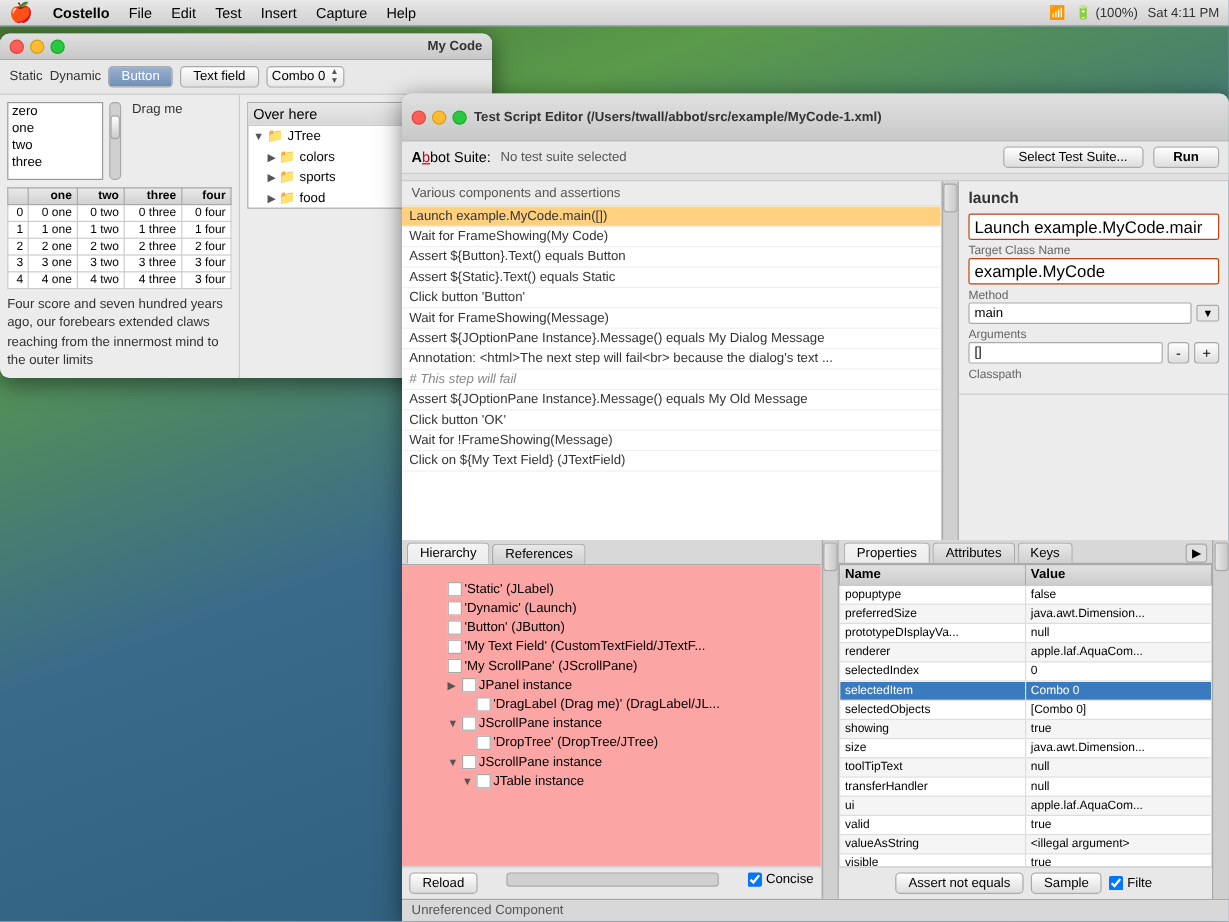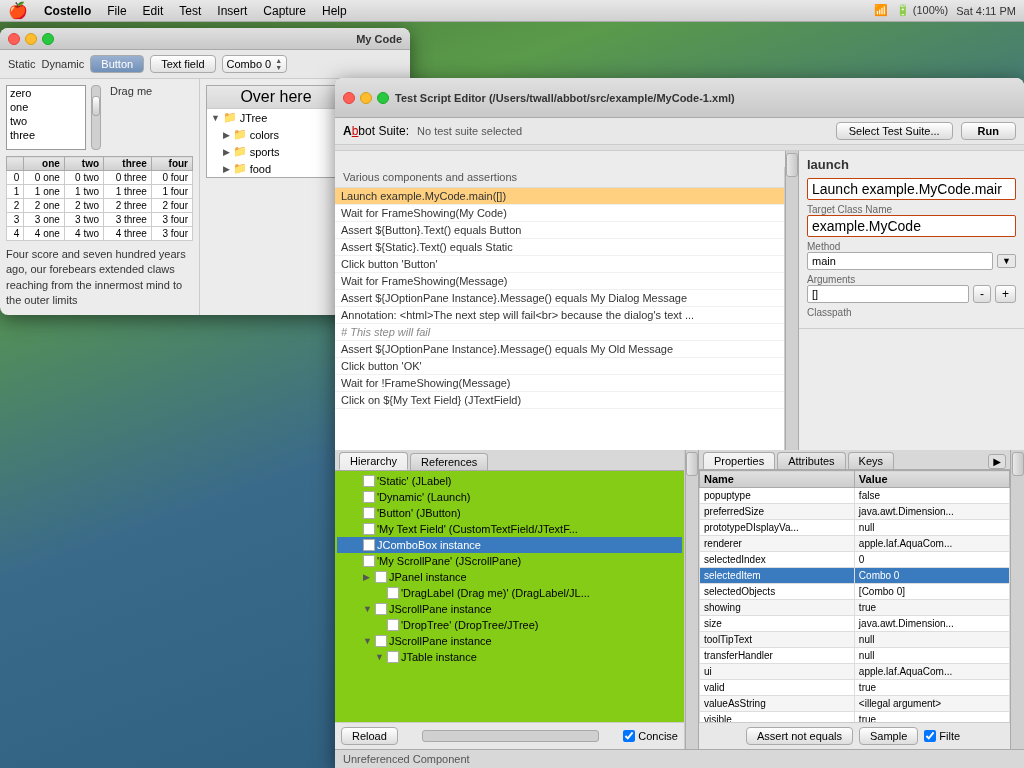--- a/index.html
+++ b/index.html
@@ -47,41 +47,41 @@
     .scroll-track { flex: 1; width: 10px; background: #d0d0d0; border: 1px solid #aaa; border-radius: 4px; position: relative; }
     .scroll-handle { width: 8px; height: 20px; background: linear-gradient(to bottom, #fff, #ccc); border: 1px solid #aaa; border-radius: 3px; position: absolute; top: 10px; left: 0; }
 
     
     .data-table { border-collapse: collapse; width: 100%; margin-bottom: 6px; border: 1px solid #999; }
     .data-table th { background: linear-gradient(to bottom, #e8e8e8, #d0d0d0); border: 1px solid #aaa; padding: 1px 4px; font-size: 10px; text-align: right; }
     .data-table td { border: 1px solid #ccc; padding: 1px 4px; font-size: 10px; text-align: right; background: white; }
 
     
     .over-here { background: white; border: 1px solid #aaa; width: 140px; }
-    .over-here-header { background: linear-gradient(to bottom, #e8e8e8, #d8d8d8); padding: 2px 4px; font-size: 16px; border-bottom: 1px solid #ccc; text-align: center; }
+    .over-here-header { background: linear-gradient(to bottom, #e8e8e8, #d8d8d8); padding: 2px 4px; font-size: 12px; border-bottom: 1px solid #ccc; }
     .tree-item { display: flex; align-items: center; padding: 2px 4px; gap: 3px; font-size: 11px; cursor: default; }
     .tree-folder { color: #c8a020; }
     .tree-chevron { font-size: 9px; color: #555; }
     .text-block { font-size: 11px; color: #333; line-height: 1.4; margin-top: 4px; }
 
     
     .tse-window { position: absolute; top: 78px; left: 335px; right: 0; bottom: 0; background: #ececec; border-radius: 8px 8px 0 0; box-shadow: 0 4px 20px rgba(0,0,0,0.5); overflow: hidden; display: flex; flex-direction: column; }
     .tse-titlebar { background: linear-gradient(to bottom, #e0e0e0, #c8c8c8); height: 40px; display: flex; align-items: center; padding: 0 8px; border-bottom: 1px solid #aaa; gap: 6px; }
     .tse-title { font-size: 11px; color: #333; font-weight: 600; }
 
     
     .tse-toolbar { background: #e8e8e8; padding: 4px 8px; display: flex; align-items: center; gap: 8px; border-bottom: 1px solid #ccc; }
     .tse-suite-label { font-size: 12px; }
     .suite-status { font-size: 11px; color: #555; flex: 1; }
     .tse-btn { background: linear-gradient(to bottom, #ffffff, #ddd); border: 1px solid #aaa; border-radius: 4px; padding: 2px 12px; font-size: 11px; cursor: pointer; }
     .run-btn { background: linear-gradient(to bottom, #ffffff, #ddd); border: 1px solid #aaa; border-radius: 4px; padding: 2px 16px; font-size: 11px; cursor: pointer; font-weight: 600; }
 
     
     .tse-main { flex: 1; display: flex; overflow: hidden; }
-    .tse-left { width: 450px; display: flex; flex-direction: column; border-right: 1px solid #ccc; margin-top: 16px; }
+    .tse-left { width: 450px; display: flex; flex-direction: column; border-right: 1px solid #ccc; }
     .tse-right { flex: 1; display: flex; flex-direction: column; }
 
     
     .steps-header { padding: 4px 8px; font-size: 11px; color: #555; border-bottom: 1px solid #ddd; }
     .steps-list { flex: 1; overflow-y: auto; background: white; }
     .step-item { padding: 2px 6px; font-size: 11px; cursor: default; border-bottom: 1px solid #f0f0f0; color: #333; }
     .step-item.selected { background: #ffd080; }
     .step-item.comment { color: #888; font-style: italic; }
 
     
@@ -105,38 +105,38 @@
     .tab-bar { display: flex; align-items: flex-end; background: #d8d8d8; padding: 2px 4px 0; gap: 2px; border-bottom: 1px solid #aaa; }
     .tab { background: linear-gradient(to bottom, #e8e8e8, #d0d0d0); border: 1px solid #aaa; border-bottom: none; border-radius: 4px 4px 0 0; padding: 2px 10px; font-size: 11px; cursor: pointer; }
     .tab.active { background: linear-gradient(to bottom, #f5f5f5, #ececec); border-bottom: 1px solid #ececec; }
 
     .prop-tab-bar { display: flex; align-items: flex-end; background: #d8d8d8; padding: 2px 4px 0; gap: 2px; border-bottom: 1px solid #aaa; }
     .prop-tab { background: linear-gradient(to bottom, #e8e8e8, #d0d0d0); border: 1px solid #aaa; border-bottom: none; border-radius: 4px 4px 0 0; padding: 2px 10px; font-size: 11px; cursor: pointer; }
     .prop-tab.active { background: linear-gradient(to bottom, #f5f5f5, #ececec); }
     .prop-tab-arrow { margin-left: auto; background: #e0e0e0; border: 1px solid #aaa; border-radius: 3px; padding: 1px 4px; cursor: pointer; font-size: 10px; }
 
     
-    .hier-tree { flex: 1; overflow-y: auto; background: #84cc16; padding: 2px; }
+    .hier-tree { flex: 1; overflow-y: auto; background: #fca5a5; padding: 12px; }
     .hier-item { display: flex; align-items: center; padding: 2px 2px; font-size: 11px; gap: 2px; cursor: default; }
     .hier-item.selected { background: #3a7abf; color: white; }
     .hier-expand { width: 10px; font-size: 9px; color: #555; flex-shrink: 0; }
     .hier-checkbox { width: 12px; height: 12px; border: 1px solid #aaa; background: white; flex-shrink: 0; display: inline-block; }
     .hier-label { font-size: 11px; }
 
     
     .props-table { flex: 1; overflow-y: auto; background: white; }
     .props-table table { width: 100%; border-collapse: collapse; }
     .props-table th { background: linear-gradient(to bottom, #e0e0e0, #ccc); border: 1px solid #aaa; padding: 2px 4px; font-size: 11px; text-align: left; position: sticky; top: 0; }
     .props-table td { border: 1px solid #ddd; padding: 2px 4px; font-size: 10px; overflow: hidden; white-space: nowrap; }
     .props-table tr.selected td { background: #3a7abf; color: white; }
     .props-table tr:nth-child(even) td { background: #f5f5f5; }
     .props-table tr.selected:nth-child(even) td { background: #3a7abf; }
 
     
-    .hier-bottom { background: #e8e8e8; border-top: 1px solid #ccc; padding: 4px 6px; display: flex; align-items: center; gap: 24px; }
+    .hier-bottom { background: #e8e8e8; border-top: 1px solid #ccc; padding: 4px 6px; display: flex; align-items: flex-start; gap: 24px; }
     .scroll-bar-h { height: 12px; background: #d0d0d0; border: 1px solid #aaa; border-radius: 3px; flex: 1; }
     .concise-check { display: flex; align-items: center; gap: 3px; font-size: 11px; }
     .reload-btn { background: linear-gradient(to bottom, #fff, #ddd); border: 1px solid #aaa; border-radius: 4px; padding: 2px 10px; font-size: 11px; cursor: pointer; }
 
     .props-bottom { background: #e8e8e8; border-top: 1px solid #ccc; padding: 4px 6px; display: flex; align-items: center; gap: 6px; }
     .assert-btn { background: linear-gradient(to bottom, #fff, #ddd); border: 1px solid #aaa; border-radius: 4px; padding: 2px 10px; font-size: 11px; cursor: pointer; margin-left: 41px; }
     .sample-btn { background: linear-gradient(to bottom, #fff, #ddd); border: 1px solid #aaa; border-radius: 4px; padding: 2px 10px; font-size: 11px; cursor: pointer; }
     .filter-check { display: flex; align-items: center; gap: 3px; font-size: 11px; }
 
     .unreferenced { background: #d8d8d8; border-top: 1px solid #aaa; padding: 3px 8px; font-size: 11px; color: #555; }
@@ -377,25 +377,20 @@
           <div class="hier-item" style="padding-left: 14px;">
             <span class="hier-expand"> </span>
             <span class="hier-checkbox"></span>
             <span class="hier-label"> 'Button' (JButton)</span>
           </div>
           <div class="hier-item" style="padding-left: 14px;">
             <span class="hier-expand"> </span>
             <span class="hier-checkbox"></span>
             <span class="hier-label"> 'My Text Field' (CustomTextField/JTextF...</span>
           </div>
-          <div class="hier-item selected" style="padding-left: 14px;">
-            <span class="hier-expand"> </span>
-            <span class="hier-checkbox"></span>
-            <span class="hier-label"> JComboBox instance</span>
-          </div>
           <div class="hier-item" style="padding-left: 14px;">
             <span class="hier-expand"> </span>
             <span class="hier-checkbox"></span>
             <span class="hier-label"> 'My ScrollPane' (JScrollPane)</span>
           </div>
           <div class="hier-item" style="padding-left: 26px;">
             <span class="hier-expand">▶</span>
             <span class="hier-checkbox"></span>
             <span class="hier-label"> JPanel instance</span>
           </div>

